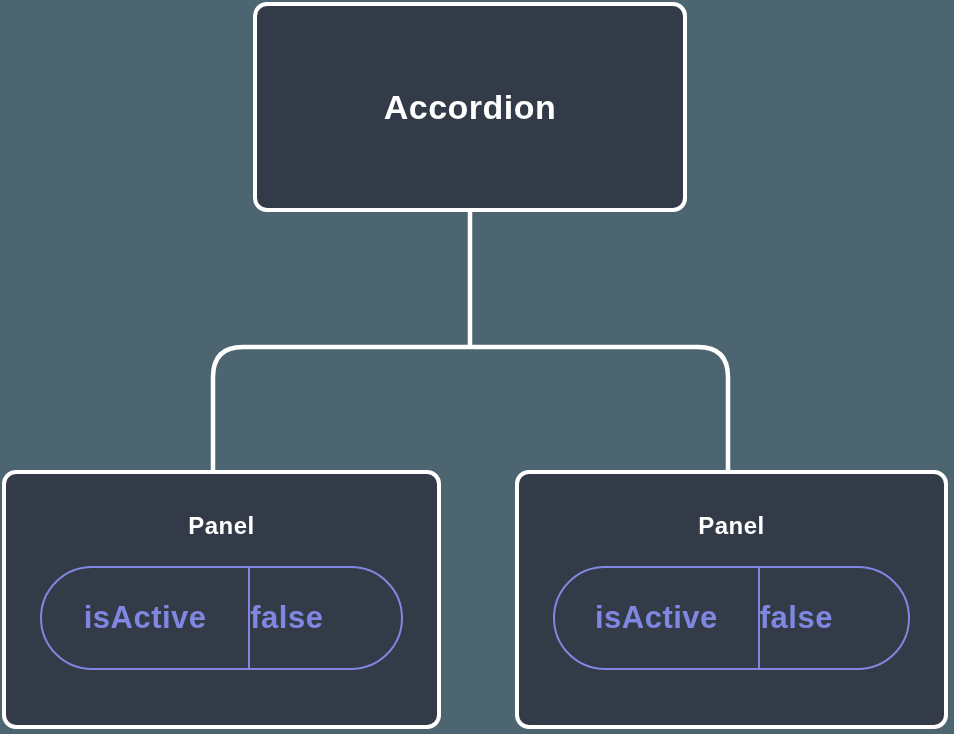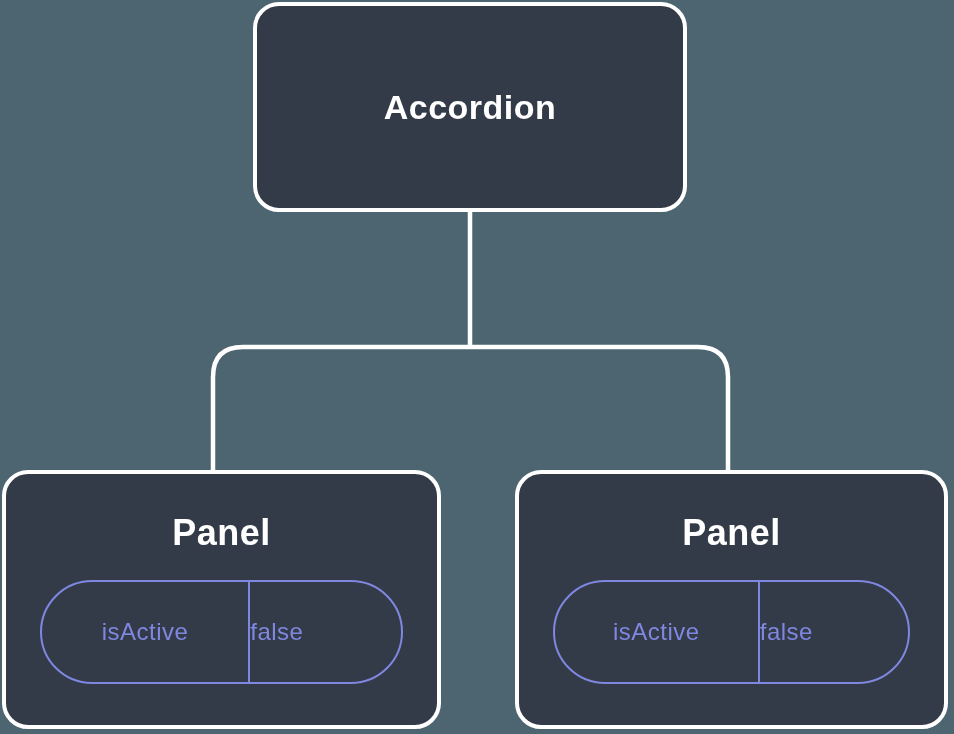--- a/index.html
+++ b/index.html
@@ -17,21 +17,21 @@
     position:relative;
     overflow:hidden;
   }
   .stage{position:absolute;inset:0;}
   svg.connectors{position:absolute;left:0;top:0;}
   svg.connectors path{stroke:var(--node-border);stroke-width:4.5;fill:none;}
   .node{
     position:absolute;
     background:var(--node-fill);
     border:4px solid var(--node-border);
-    border-radius:26px;
+    border-radius:14px;
     color:var(--text);
   }
   .node-root{
     left:253px;top:2px;width:434px;height:210px;
     display:flex;align-items:center;justify-content:center;
   }
   .node-title{
     font-size:34px;
     font-weight:600;
     letter-spacing:.5px;
@@ -39,21 +39,21 @@
   }
   .node-panel{
     top:470px;height:259px;
     display:flex;flex-direction:column;align-items:stretch;
   }
   .node-panel-0{left:2px;width:439px;}
   .node-panel-1{left:515px;width:433px;}
   .panel-title{
     margin-top:38px;
     text-align:center;
-    font-size:36px;
+    font-size:24px;
     font-weight:600;
     letter-spacing:.5px;
   }
   .state-pill{
     margin:26px 34px 0 34px;
     height:104px;
     border:2.5px solid var(--accent);
     border-radius:52px;
     display:flex;
     align-items:stretch;
@@ -63,22 +63,22 @@
     flex:0 0 58%;
     border-right:2.5px solid var(--accent);
     display:flex;align-items:center;justify-content:center;
   }
   .state-value{
     flex:1 1 auto;
     display:flex;align-items:center;justify-content:flex-start;
   }
   .state-text{
     color:var(--accent);
-    font-size:24px;
-    font-weight:400;
+    font-size:31px;
+    font-weight:700;
     letter-spacing:.5px;
   }
 </style>
 </head>
 <body>
 
 <div class="stage">
 
   <svg class="connectors" width="954" height="734" viewBox="0 0 954 734" aria-hidden="true">
     <path d="M470 210 L470 347"></path>

